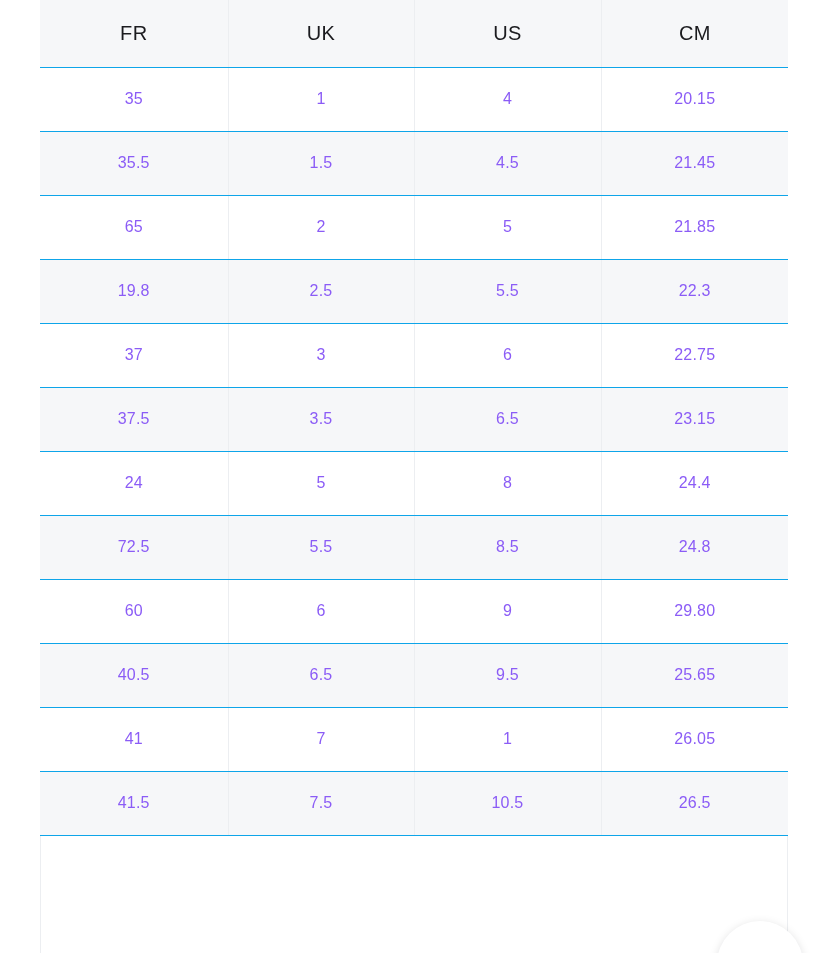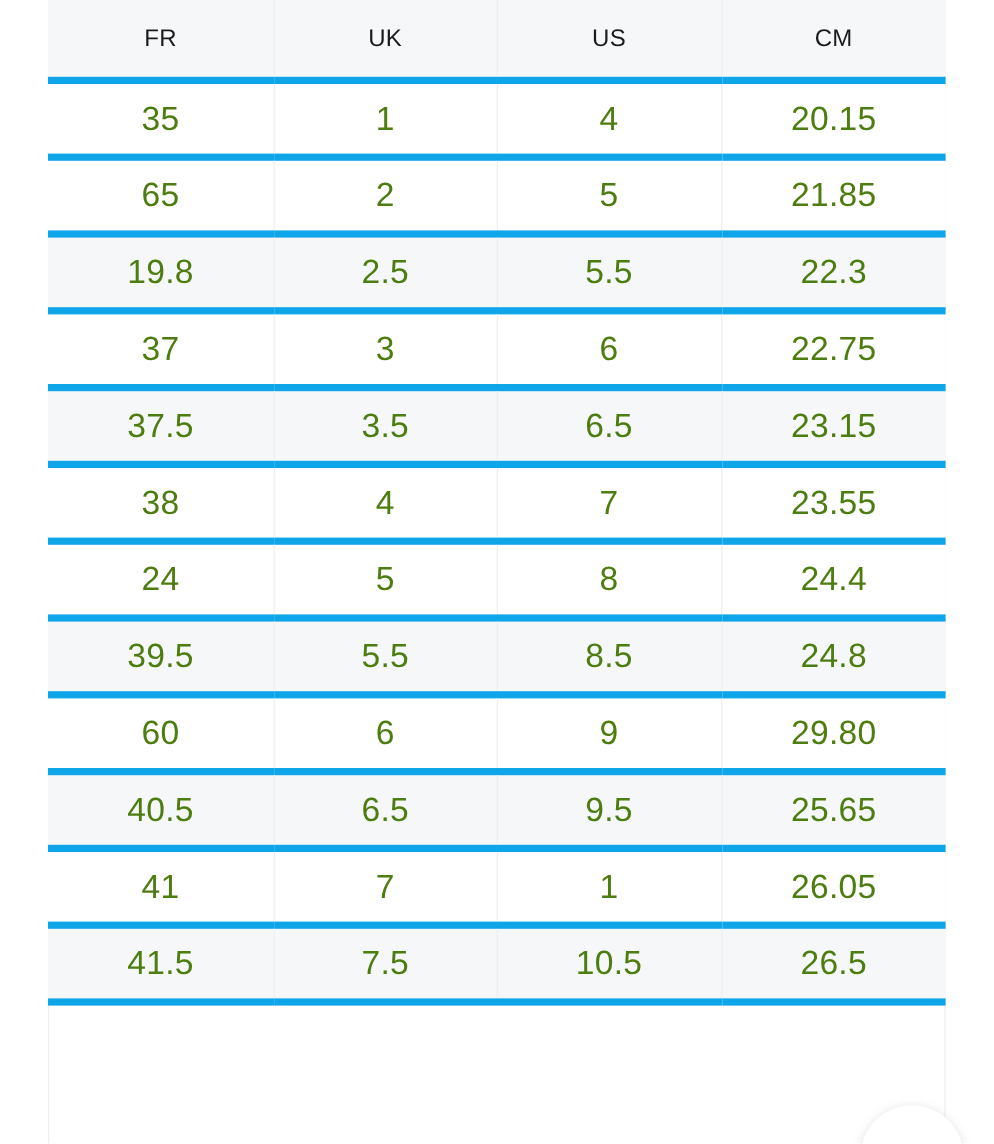--- a/index.html
+++ b/index.html
@@ -40,43 +40,43 @@
   table.size-table col.c-fr { width: 188px; }
   table.size-table col.c-uk { width: 186px; }
   table.size-table col.c-us { width: 187px; }
   table.size-table col.c-cm { width: 187px; }
 
   table.size-table th,
   table.size-table td {
     text-align: center;
     vertical-align: middle;
     border-right: 1px solid #eceef1;
-    border-bottom: 6px solid #0ea5e9;
+    border-bottom: 1px solid #0ea5e9;
     padding: 0;
     box-sizing: border-box;
   }
   table.size-table th:last-child,
   table.size-table td:last-child {
     border-right: none;
   }
 
   table.size-table thead th {
     height: 67px;
     background: #f6f7f9;
     color: #1b1b1f;
     font-size: 20px;
     font-weight: 400;
     letter-spacing: 0.3px;
   }
 
   table.size-table tbody td {
     height: 64px;
-    font-size: 28px;
+    font-size: 16px;
     font-weight: 400;
-    color: #4d7c0f;
+    color: #8b5cf6;
     letter-spacing: 0.2px;
   }
 
   table.size-table tbody tr.row-odd  td { background: #ffffff; }
   table.size-table tbody tr.row-even td { background: #f6f7f9; }
 
   
   .table-left-rule {
     position: absolute;
     left: 40px;
@@ -134,20 +134,26 @@
           <th>CM</th>
         </tr>
       </thead>
       <tbody>
           <tr class="row-odd">
             <td>35</td>
             <td>1</td>
             <td>4</td>
             <td>20.15</td>
           </tr>
+          <tr class="row-even">
+            <td>35.5</td>
+            <td>1.5</td>
+            <td>4.5</td>
+            <td>21.45</td>
+          </tr>
           <tr class="row-odd">
             <td>65</td>
             <td>2</td>
             <td>5</td>
             <td>21.85</td>
           </tr>
           <tr class="row-even">
             <td>19.8</td>
             <td>2.5</td>
             <td>5.5</td>
@@ -159,33 +165,27 @@
             <td>6</td>
             <td>22.75</td>
           </tr>
           <tr class="row-even">
             <td>37.5</td>
             <td>3.5</td>
             <td>6.5</td>
             <td>23.15</td>
           </tr>
           <tr class="row-odd">
-            <td>38</td>
-            <td>4</td>
-            <td>7</td>
-            <td>23.55</td>
-          </tr>
-          <tr class="row-odd">
             <td>24</td>
             <td>5</td>
             <td>8</td>
             <td>24.4</td>
           </tr>
           <tr class="row-even">
-            <td>39.5</td>
+            <td>72.5</td>
             <td>5.5</td>
             <td>8.5</td>
             <td>24.8</td>
           </tr>
           <tr class="row-odd">
             <td>60</td>
             <td>6</td>
             <td>9</td>
             <td>29.80</td>
           </tr>

